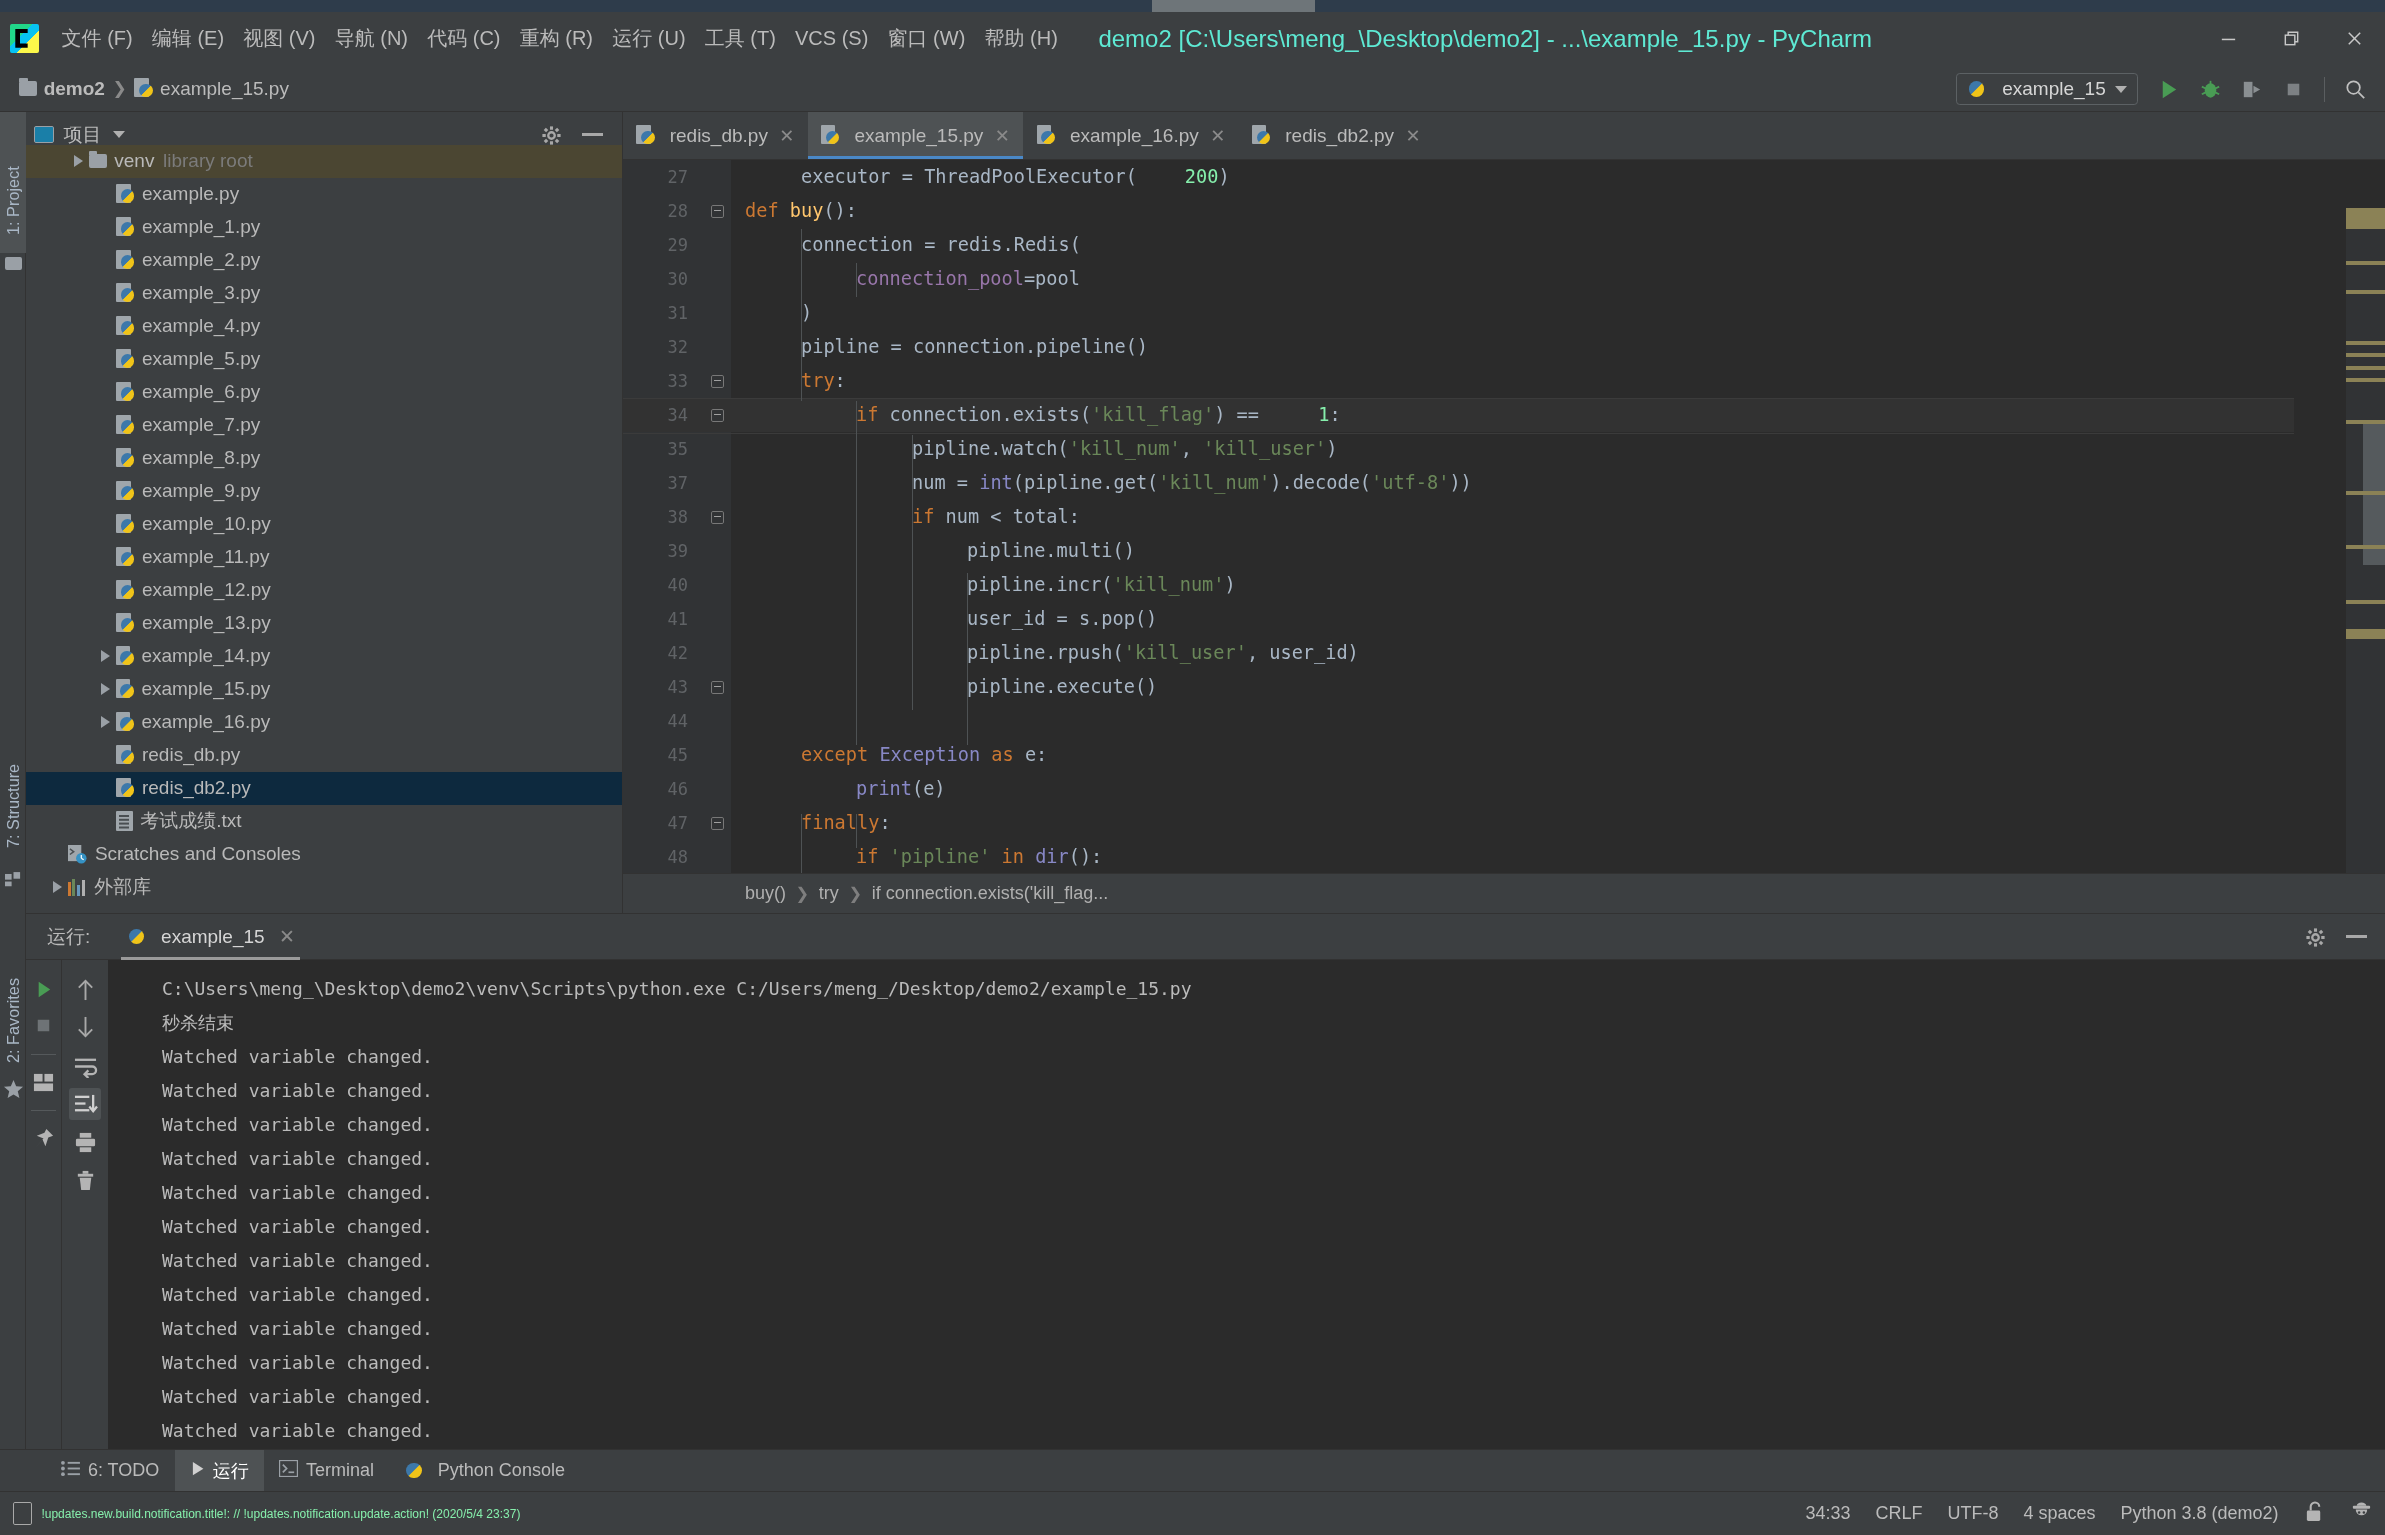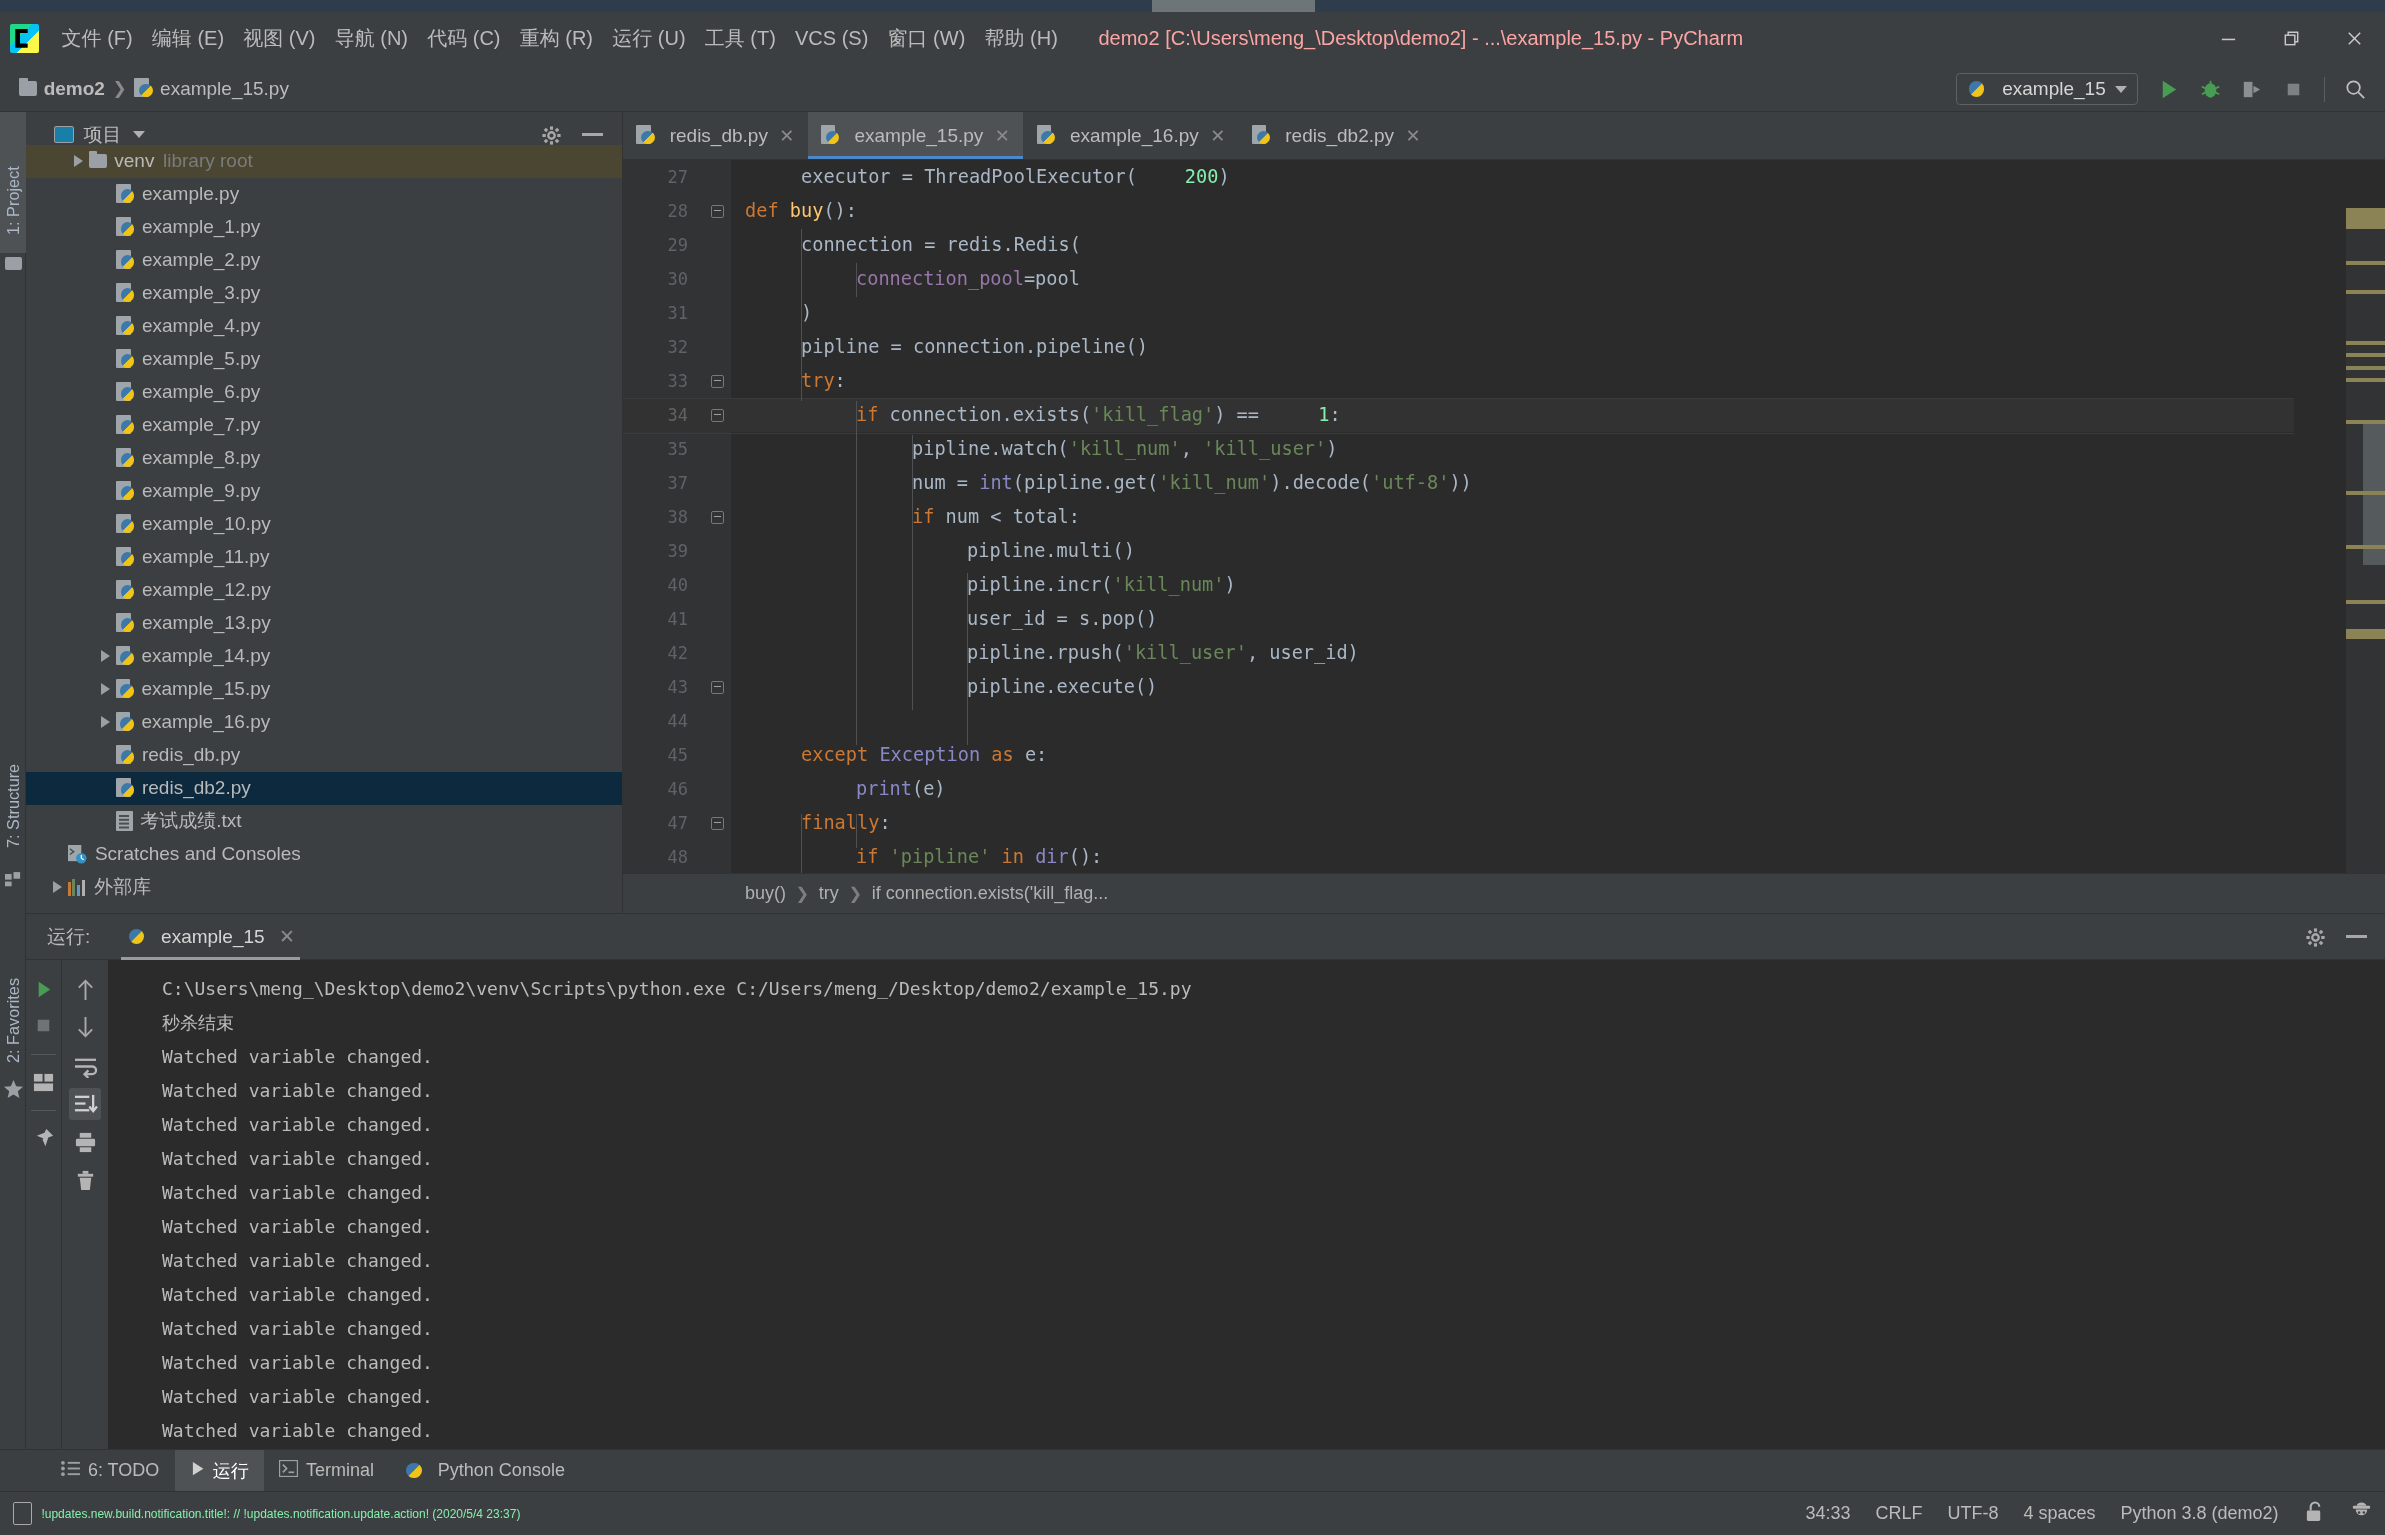--- a/index.html
+++ b/index.html
@@ -32,21 +32,21 @@
   .pc-logo::after{
     content:""; position:absolute; left:5.7px; top:4.8px; width:12.4px; height:19px;
     background:#000;
     clip-path:polygon(0 0,100% 0,100% 22%,38% 22%,38% 78%,100% 78%,100% 100%,0 100%);
   }
   .menu-item{
     font-size:20px; color:#bbbbbb; padding:3.8px 9.6px; white-space:nowrap;
     cursor:default;
   }
   .win-title{
-    font-size:20px; color:#fca5a5; margin-left:31px; white-space:nowrap;
+    font-size:24px; color:#5eead4; margin-left:31px; white-space:nowrap;
   }
   .win-ctrls{ position:absolute; right:0; top:11.5px; height:54px; display:flex; align-items:center; }
   .win-btn{
     width:63px; height:54px; display:flex; align-items:center; justify-content:center;
     color:#c8c8c8; font-size:21px;
   }
   .win-btn svg{ display:block; }
 
   
   .navbar{
@@ -95,21 +95,21 @@
     display:flex; align-items:center; justify-content:flex-start;
   }
   .vtab-active{ background:#4e5254; }
 
   
   .proj{
     position:absolute; left:26px; top:112px; width:597px; height:801px;
     background:#3c3f41; border-right:1px solid #323232;
   }
   .proj-head{
-    height:46px; display:flex; align-items:center; padding-left:28px;
+    height:46px; display:flex; align-items:center; padding-left:8px;
     border-bottom:1px solid #323232; position:relative;
   }
   .proj-head .sqico{ width:20px;height:16.3px;border:1.9px solid #9aa0a6;background:#1a7fa8;border-radius:1.9px; }
   .proj-title{ font-size:19px;color:#bbb; margin-left:9.6px; }
   .proj-head .caret-dn{ margin-left:11.5px; }
   .proj-head .gear{ position:absolute; right:59px; top:12.4px; }
   .proj-head .minus{ position:absolute; right:19px; top:21px; width:21px;height:2.9px;background:#a8a8a8; }
   .tree{ position:relative; overflow:hidden; height:755px; }
   .trow{
     display:flex; align-items:center; height:33px; padding-left:0;

